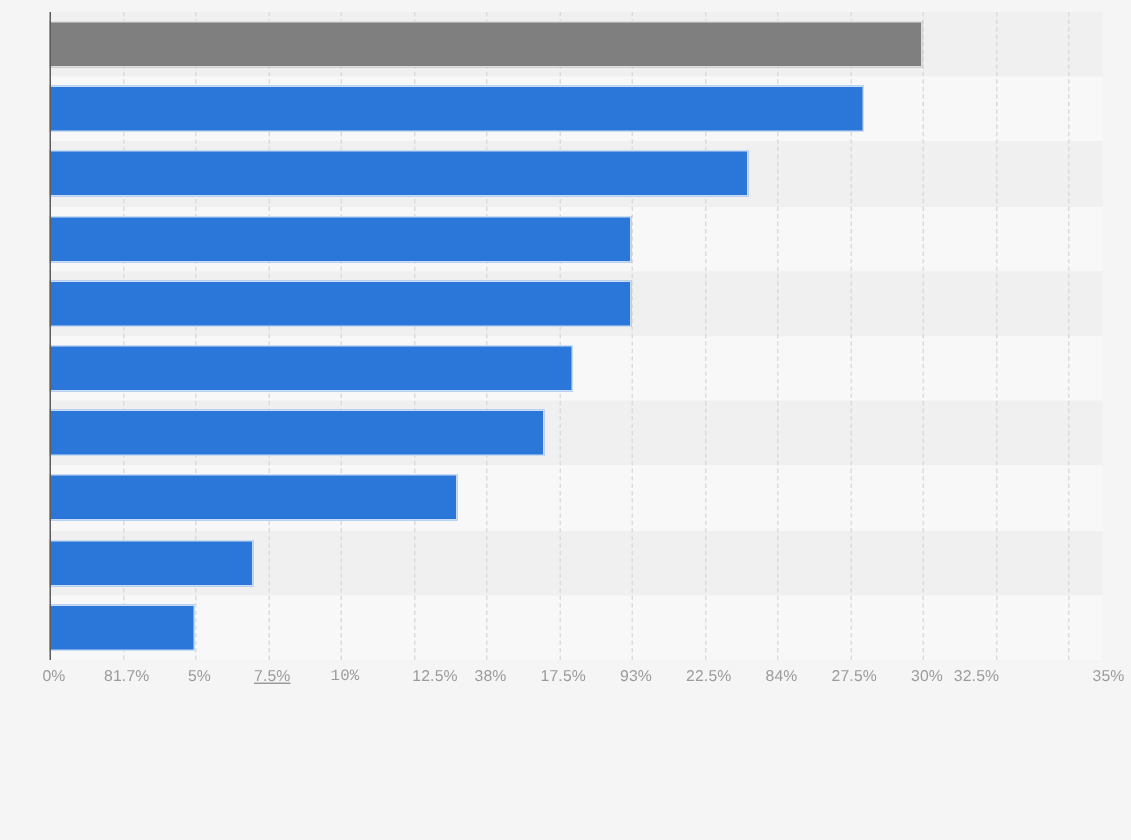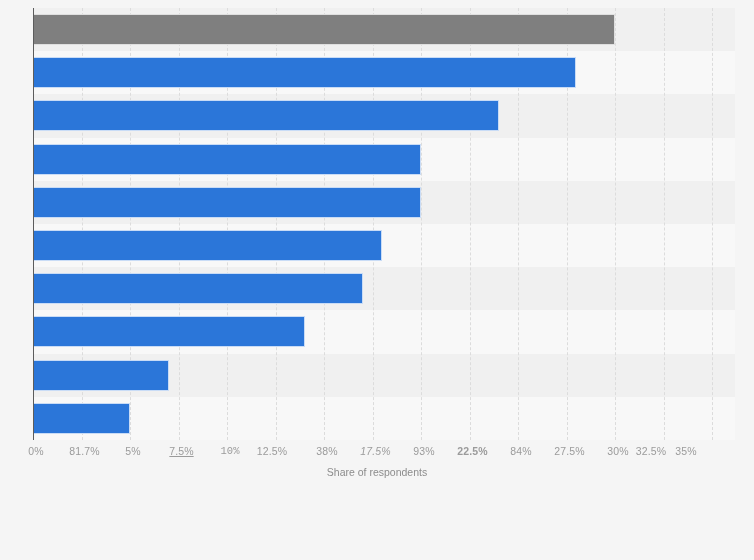--- a/index.html
+++ b/index.html
@@ -198,28 +198,27 @@
 
     <div class="axis-line"></div>
   </div>
 
   <div class="x-axis">
       <div class="tick-label" style="left: 3px;">0%</div>
       <div class="tick-label" style="left: 51.5px;">81.7%</div>
       <div class="tick-label" style="left: 100px;">5%</div>
       <div class="tick-label" style="left: 148.5px; text-decoration: underline;">7.5%</div>
       <div class="tick-label" style="left: 197px; font-family: Liberation Mono, monospace;">10%</div>
-      <div class="tick-label" style="left: 239px;">12.5%</div>
+      <div class="tick-label" style="left: 257px;">12.5%</div>
       <div class="tick-label" style="left: 294px;">38%</div>
-      <div class="tick-label" style="left: 342.5px; font-style: italic;">17.5%</div>
+      <div class="tick-label" style="left: 342.5px;">17.5%</div>
       <div class="tick-label" style="left: 391px;">93%</div>
-      <div class="tick-label" style="left: 439.5px; font-weight: bold;">22.5%</div>
+      <div class="tick-label" style="left: 439.5px;">22.5%</div>
       <div class="tick-label" style="left: 488px;">84%</div>
       <div class="tick-label" style="left: 536.5px;">27.5%</div>
       <div class="tick-label" style="left: 585px;">30%</div>
       <div class="tick-label" style="left: 618px;">32.5%</div>
-      <div class="tick-label" style="left: 653px; text-align: center;">35%</div>
+      <div class="tick-label" style="left: 706px; text-align: center;">35%</div>
     </div>
 
-  <div class="axis-title">Share of respondents</div>
 
   <div class="footer-spacer"></div>
 </div>
 
 </body></html>

